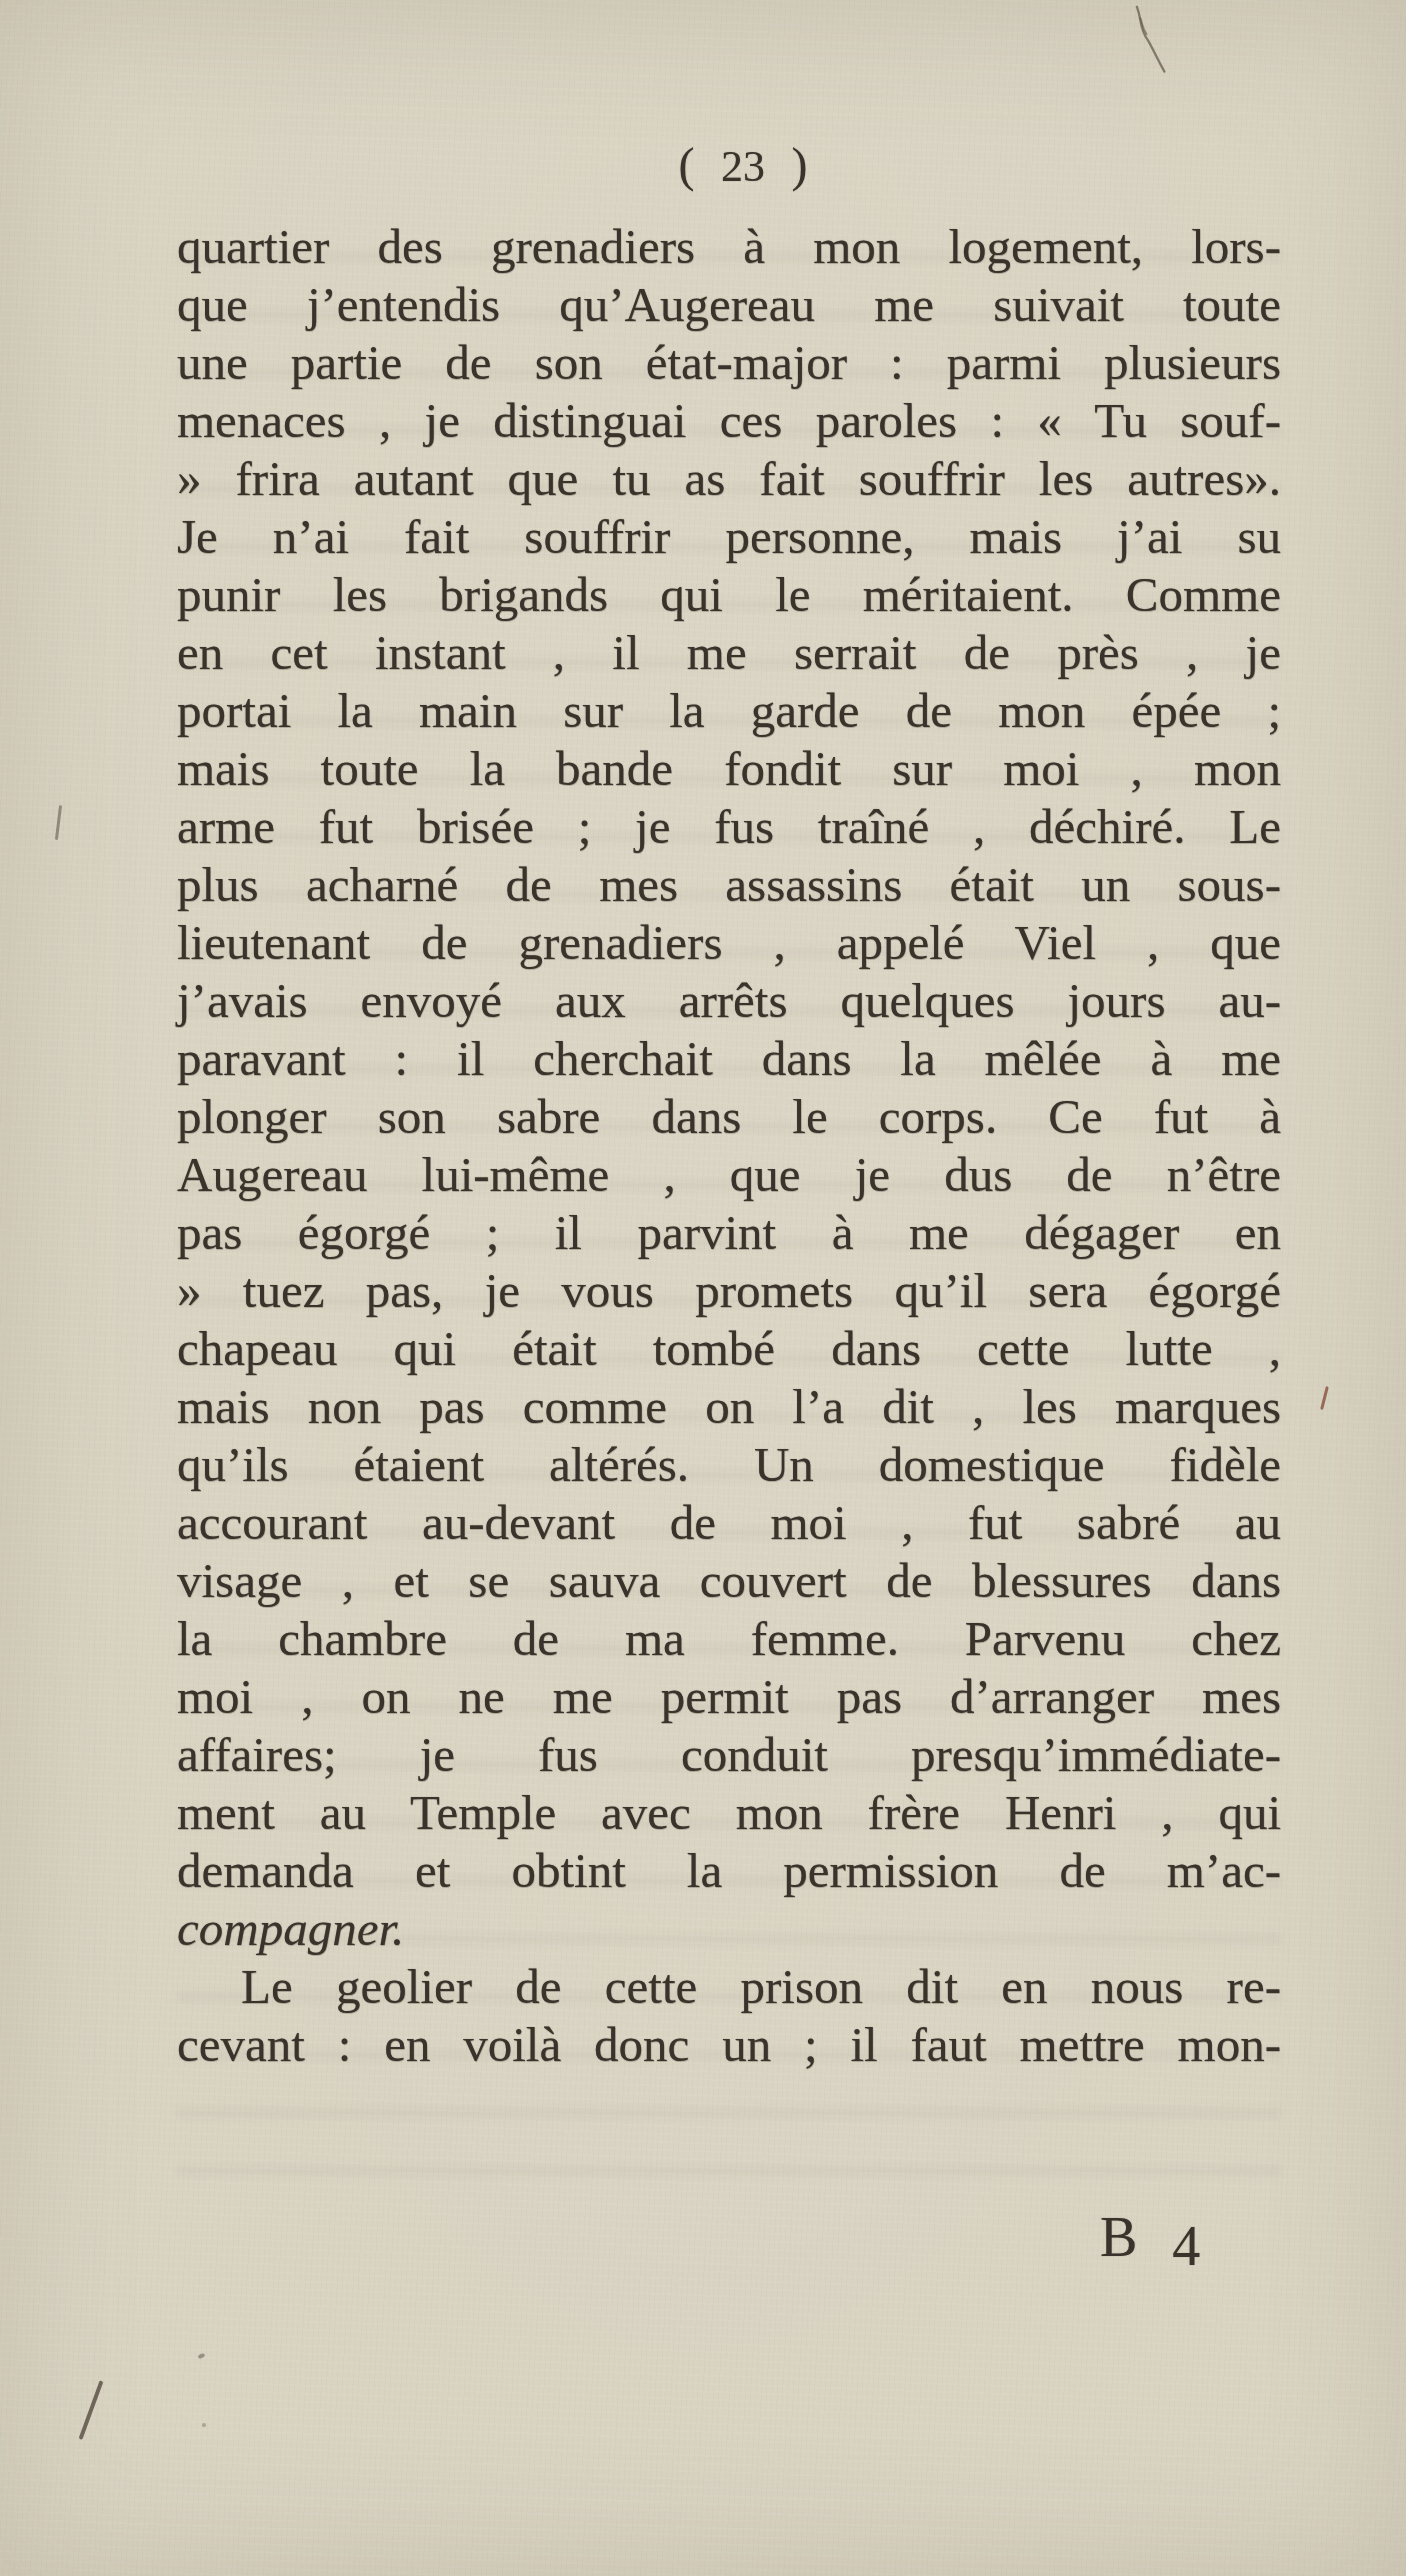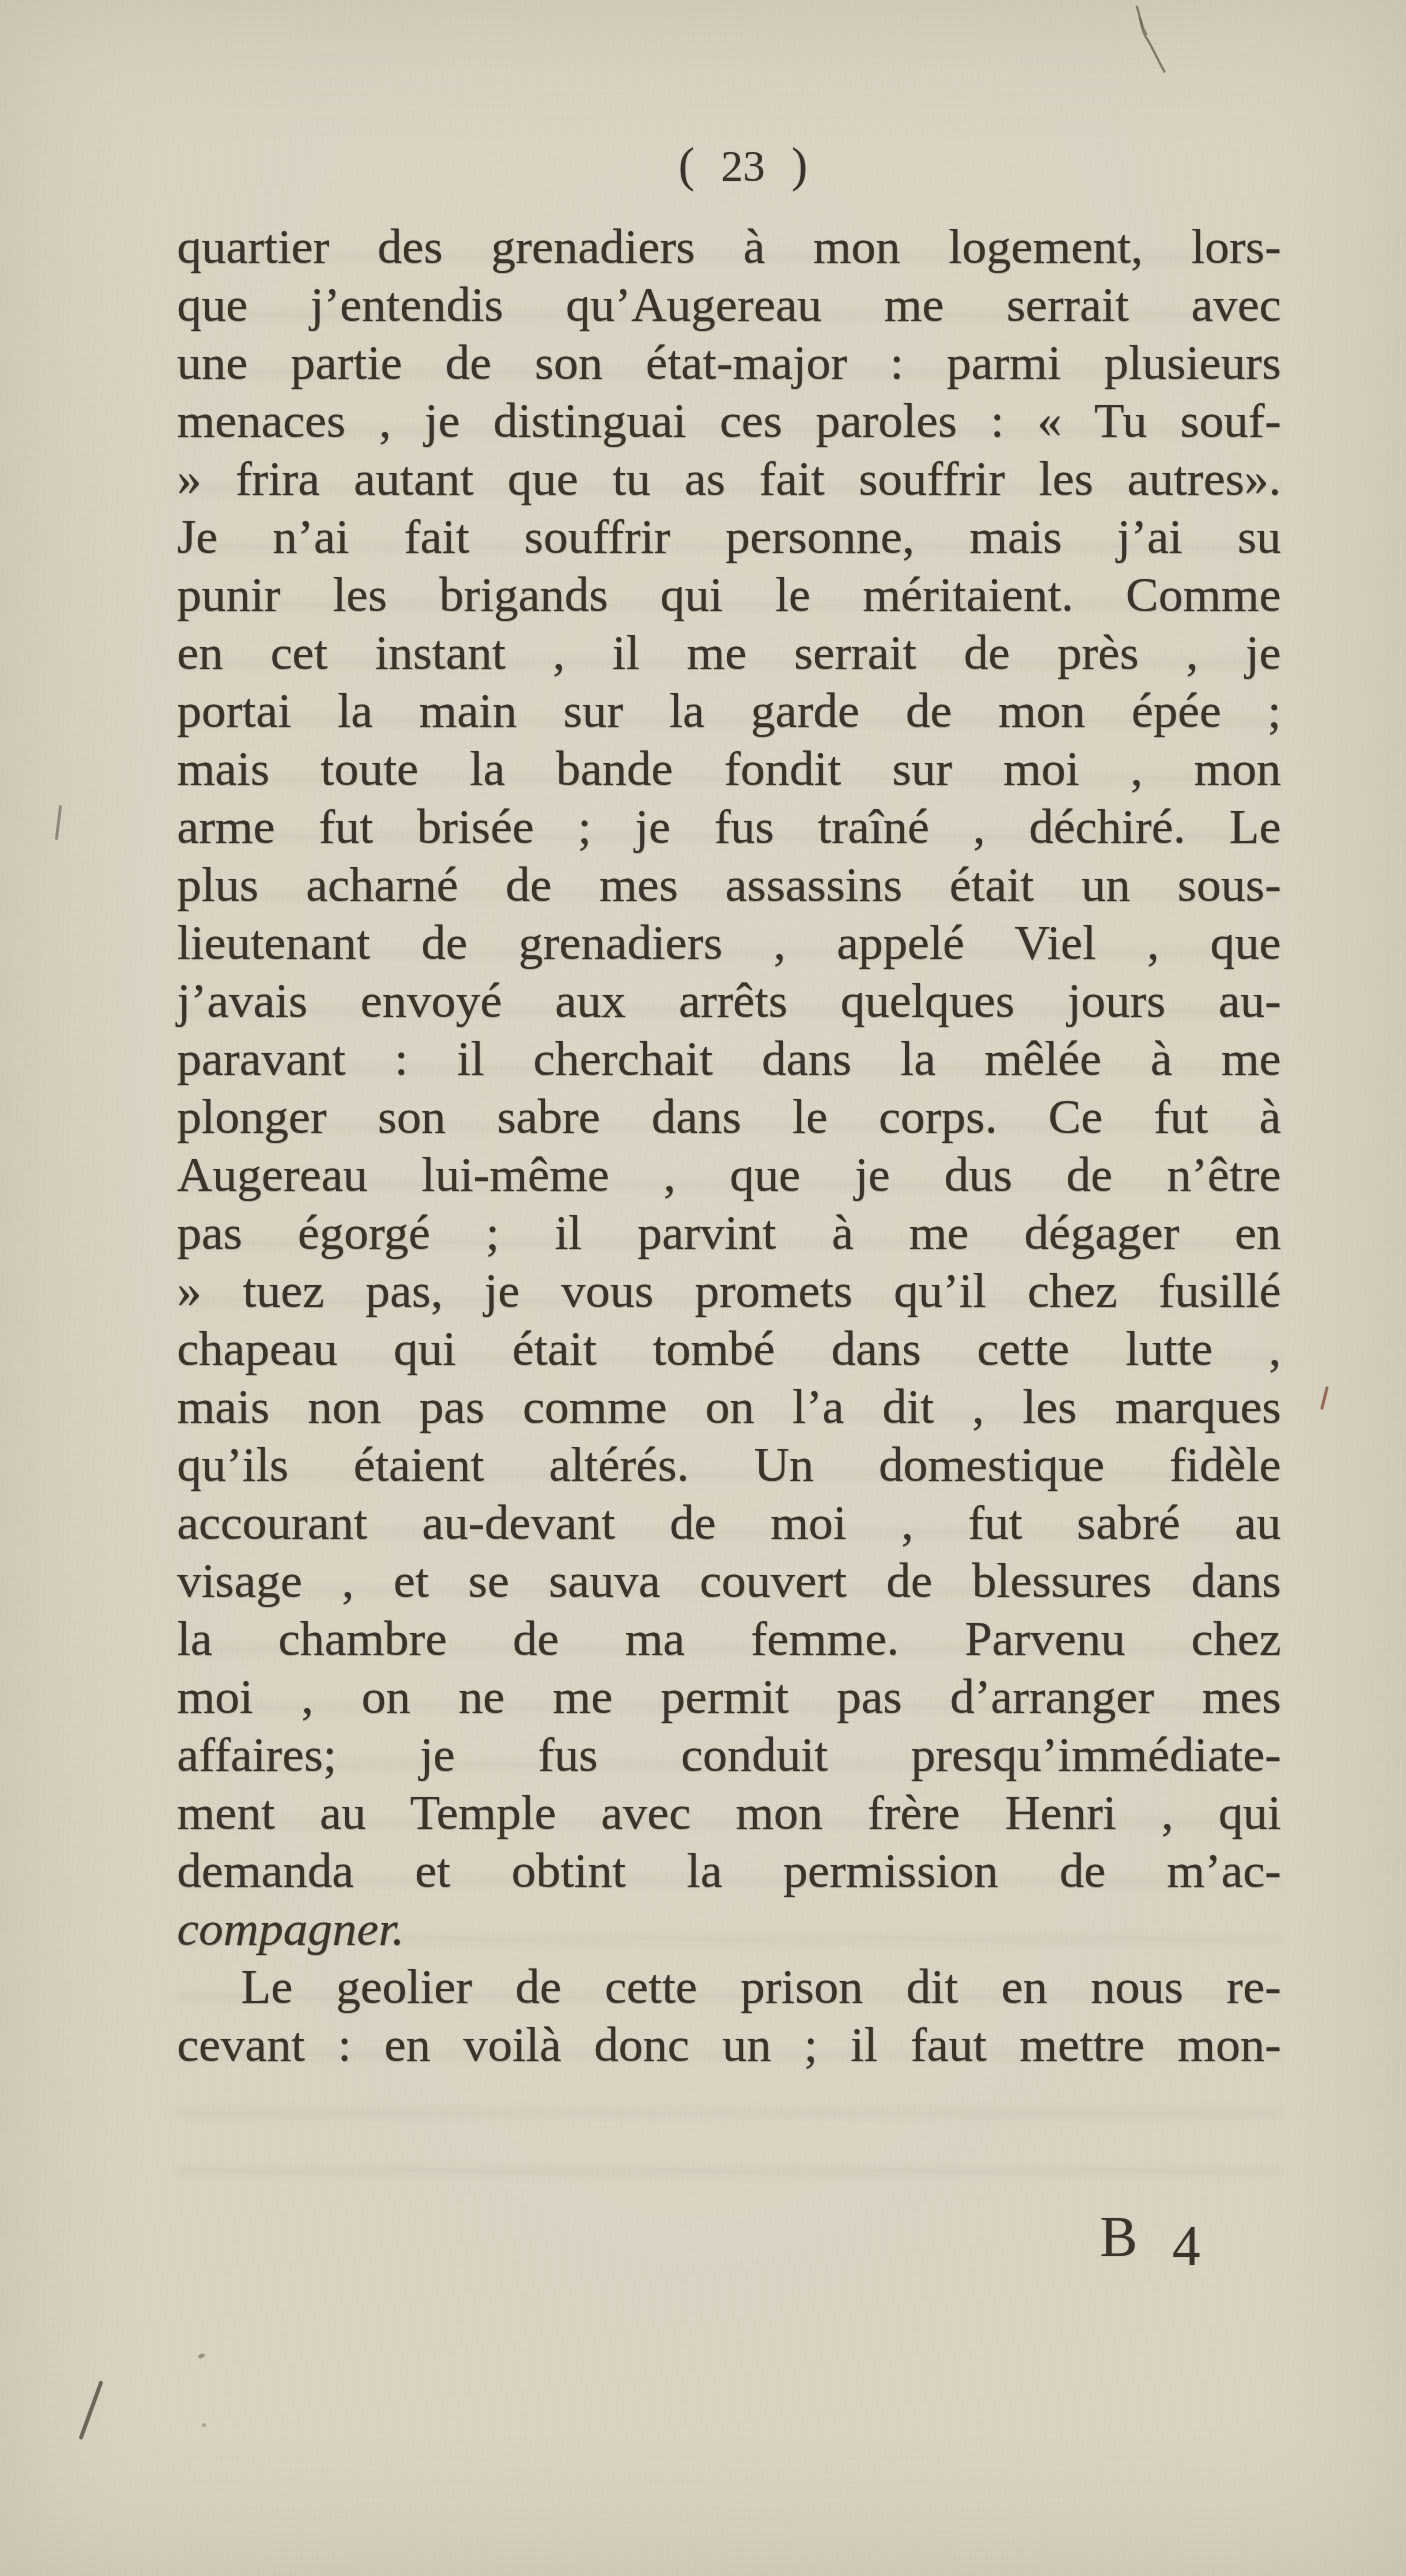--- a/index.html
+++ b/index.html
@@ -157,38 +157,38 @@
   <div class="ghost-bleed"></div>
 
   <div class="header">
     <span class="paren">(</span>
     <span>23</span>
     <span class="paren">)</span>
   </div>
 
   <div class="text-block" id="text-block">
       <div class="line">quartier des grenadiers à mon logement, lors-</div>
-      <div class="line">que j’entendis qu’Augereau me serrait avec</div>
+      <div class="line">que j’entendis qu’Augereau me suivait toute</div>
       <div class="line">une partie de son état-major : parmi plusieurs</div>
       <div class="line">menaces , je distinguai ces paroles : « Tu souf-</div>
       <div class="line">» frira autant que tu as fait souffrir les autres».</div>
       <div class="line">Je n’ai fait souffrir personne, mais j’ai su</div>
       <div class="line">punir les brigands qui le méritaient. Comme</div>
       <div class="line">en cet instant , il me serrait de près , je</div>
       <div class="line">portai la main sur la garde de mon épée ;</div>
       <div class="line">mais toute la bande fondit sur moi , mon</div>
       <div class="line">arme fut brisée ; je fus traîné , déchiré. Le</div>
       <div class="line">plus acharné de mes assassins était un sous-</div>
       <div class="line">lieutenant de grenadiers , appelé Viel , que</div>
       <div class="line">j’avais envoyé aux arrêts quelques jours au-</div>
       <div class="line">paravant : il cherchait dans la mêlée à me</div>
       <div class="line">plonger son sabre dans le corps. Ce fut à</div>
       <div class="line">Augereau lui-même , que je dus de n’être</div>
       <div class="line">pas égorgé ; il parvint à me dégager en</div>
-      <div class="line">» tuez pas, je vous promets qu’il chez fusillé</div>
+      <div class="line">» tuez pas, je vous promets qu’il sera égorgé</div>
       <div class="line">chapeau qui était tombé dans cette lutte ,</div>
       <div class="line">mais non pas comme on l’a dit , les marques</div>
       <div class="line">qu’ils étaient altérés. Un domestique fidèle</div>
       <div class="line">accourant au-devant de moi , fut sabré au</div>
       <div class="line">visage , et se sauva couvert de blessures dans</div>
       <div class="line">la chambre de ma femme. Parvenu chez</div>
       <div class="line">moi , on ne me permit pas d’arranger mes</div>
       <div class="line">affaires; je fus conduit presqu’immédiate-</div>
       <div class="line">ment au Temple avec mon frère Henri , qui</div>
       <div class="line">demanda et obtint la permission de m’ac-</div>

